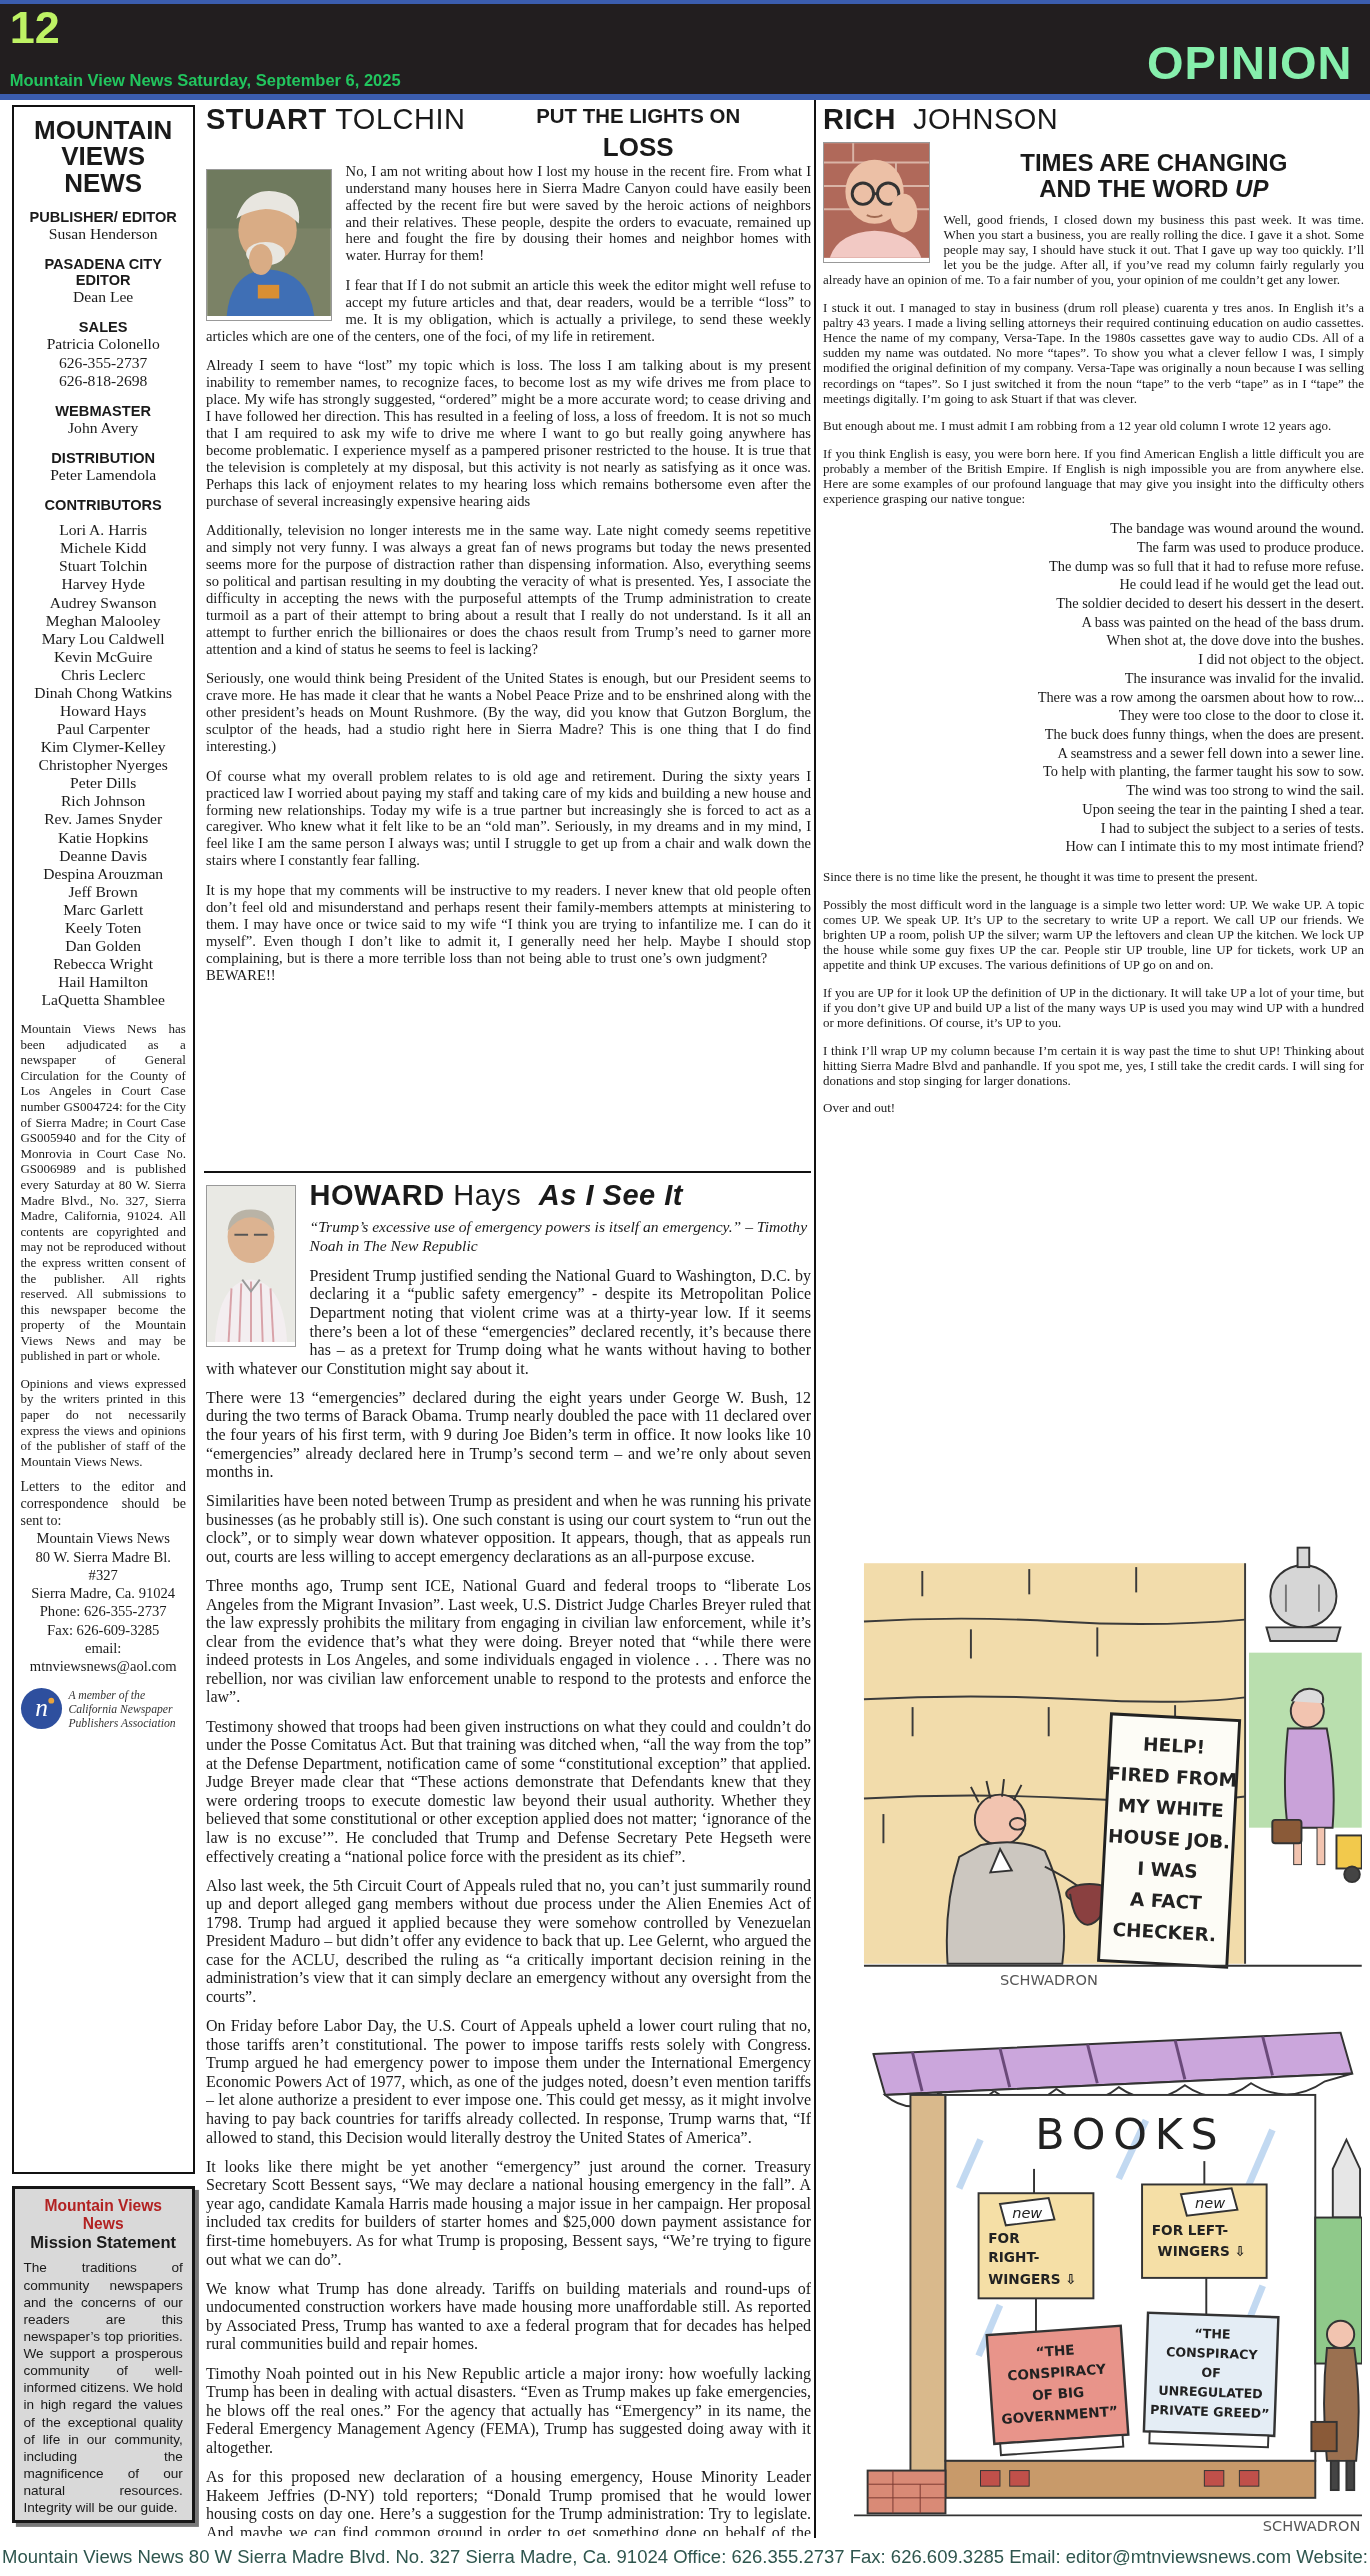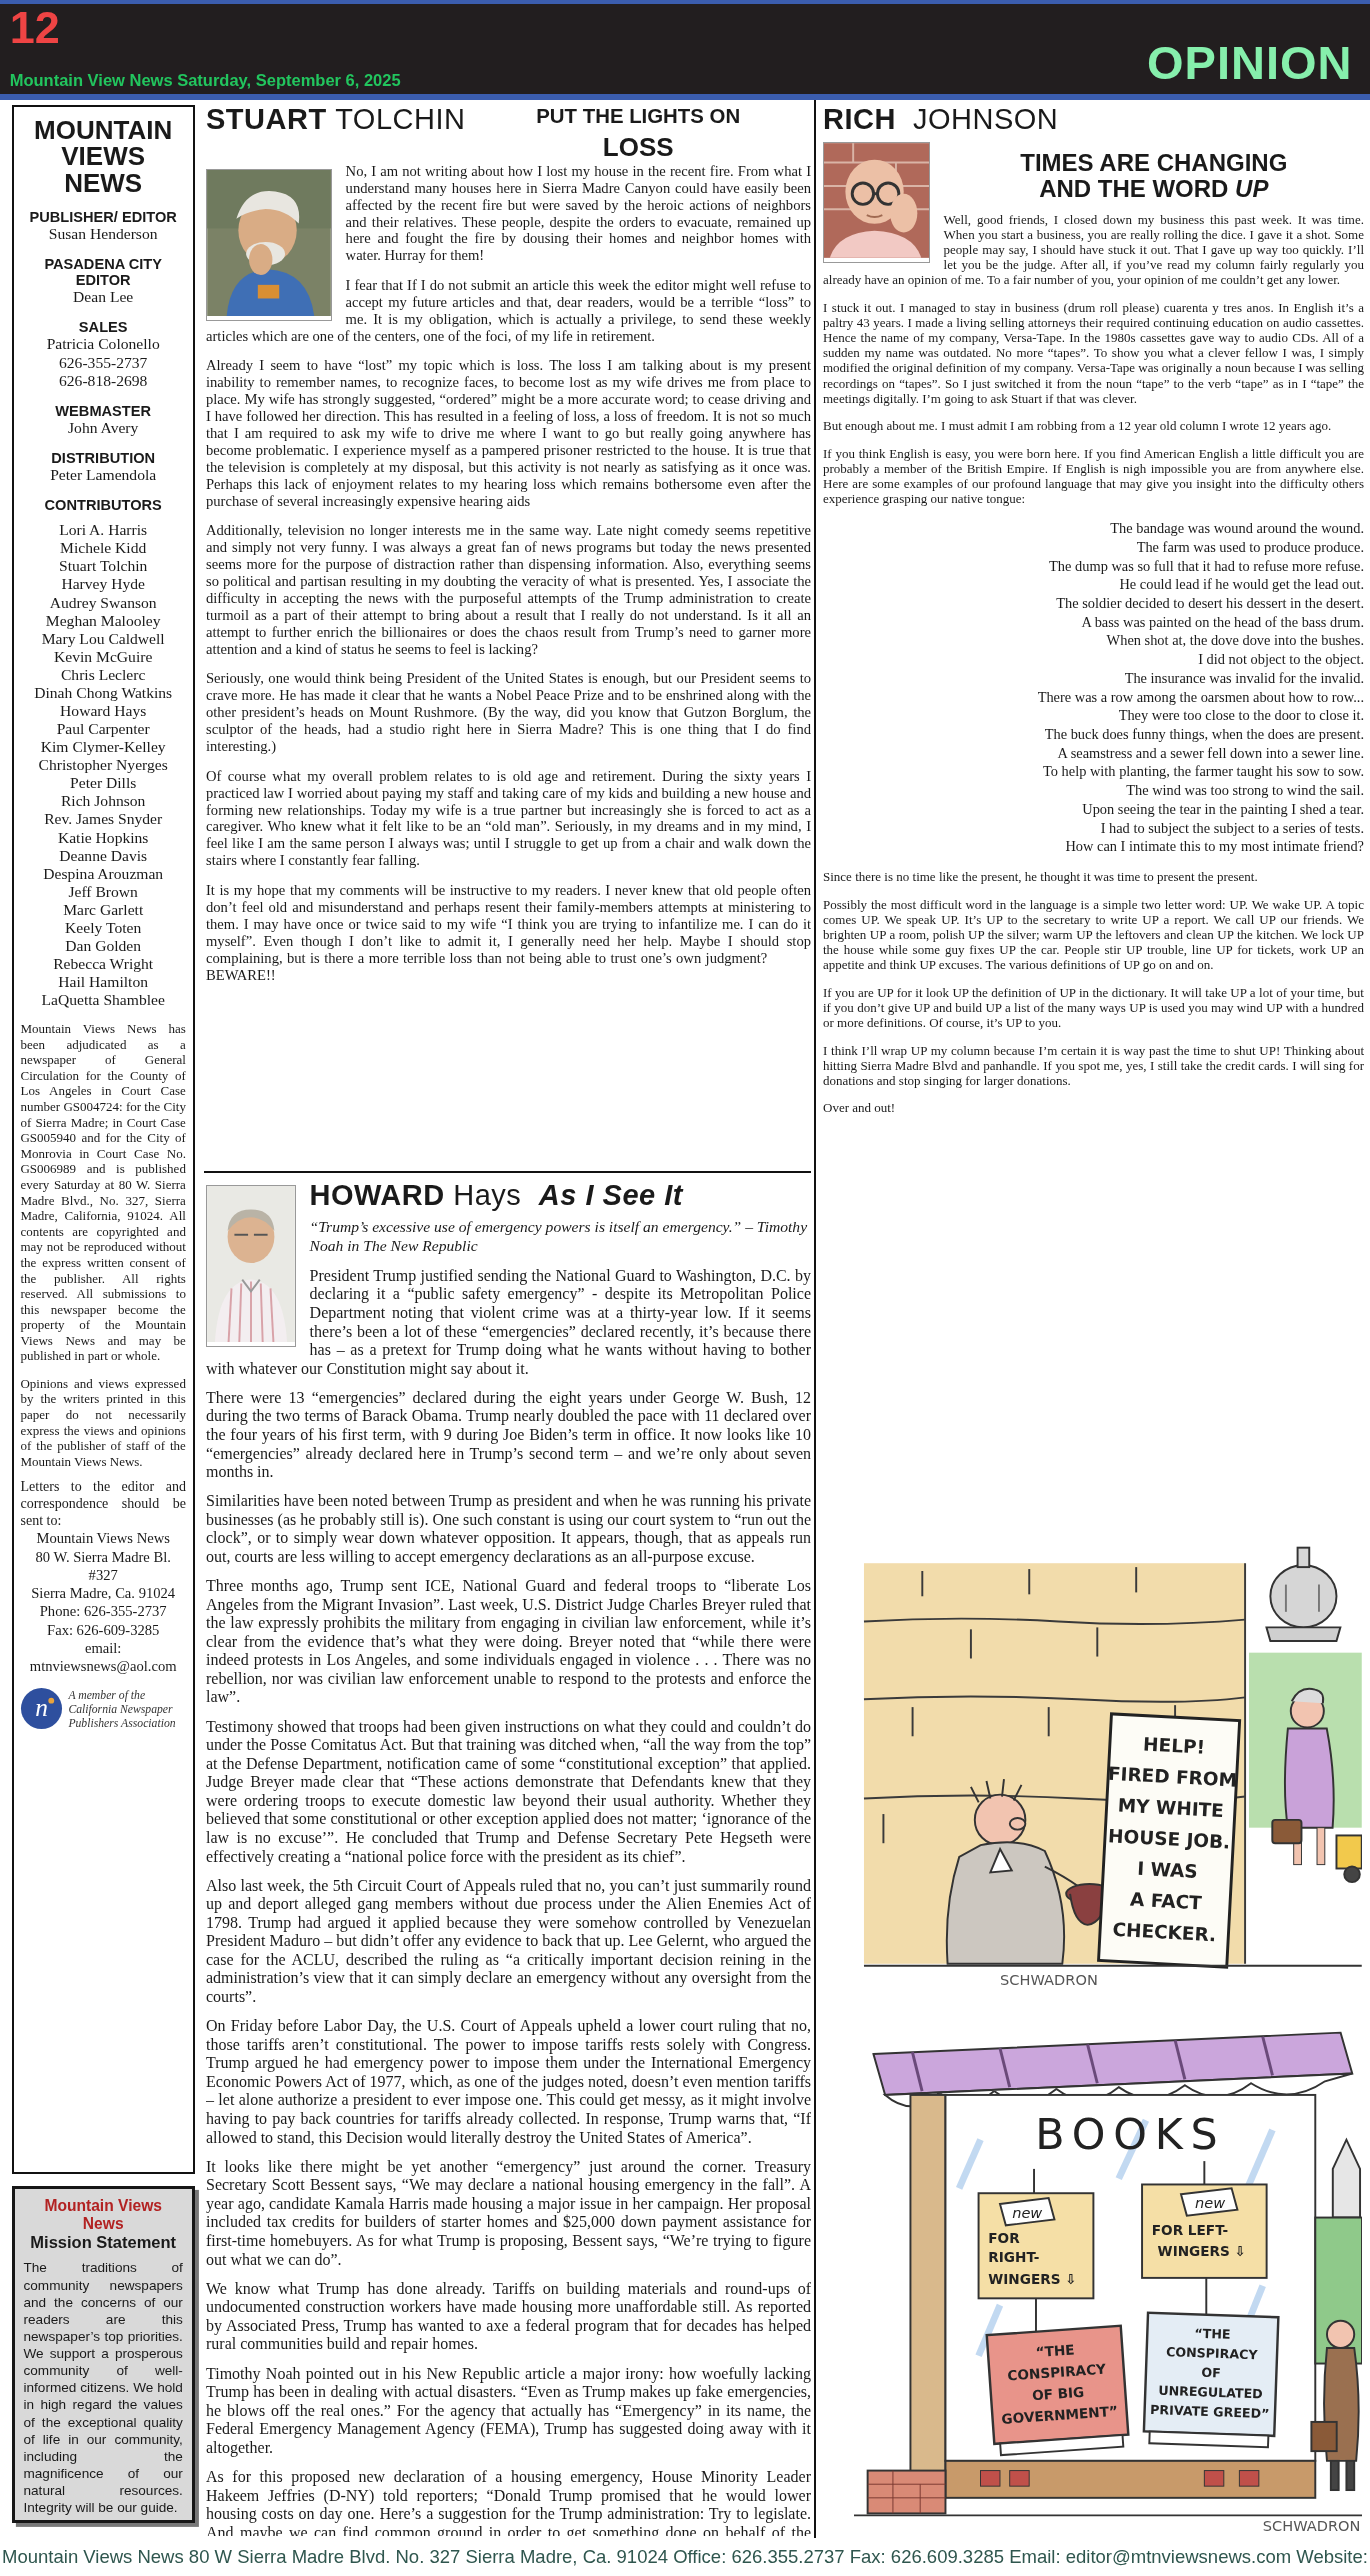--- a/index.html
+++ b/index.html
@@ -1,21 +1,21 @@
 <!DOCTYPE html>
 <html><head>
 <meta charset="utf-8">
 <style>
   html,body{margin:0;padding:0;background:#fff;}
   .page{position:relative;width:1370px;height:2576px;background:#fff;overflow:hidden;
         font-family:"Liberation Serif",serif;color:#1a1a1a;}
   
   .top-banner{position:absolute;left:0;top:0;width:1370px;height:94px;background:#221e1f;
               border-top:4.9px solid #3b5dae;box-sizing:border-box;}
-  .page-num{position:absolute;left:9.7px;top:-1.9px;color:#ef4444;font:bold 45px "Liberation Sans",sans-serif;}
+  .page-num{position:absolute;left:9.7px;top:-1.9px;color:#bef264;font:bold 45px "Liberation Sans",sans-serif;}
   .opinion-title{position:absolute;right:17.5px;top:31px;color:#86efac;
                  font:bold 47px "Liberation Sans",sans-serif;letter-spacing:1px;}
   .date-line{position:absolute;left:9.7px;bottom:3.9px;color:#22c55e;
              font:bold 16.5px "Liberation Sans",sans-serif;}
   .blue-rule{position:absolute;left:0;top:94px;width:1370px;height:5.8px;background:#3b5dae;}
   
   .sidebar{position:absolute;left:11.7px;top:105px;width:183px;height:2069px;border:2.9px solid #111;
            box-sizing:border-box;padding:5.8px 6.8px;overflow:hidden;text-align:center;}
   .mast-title{font:bold 26px/1.02 "Liberation Sans",sans-serif;margin:3.9px 0 9.7px 0;}
   .mast-label{font:bold 14.6px/1.1 "Liberation Sans",sans-serif;margin-top:12.7px;}

